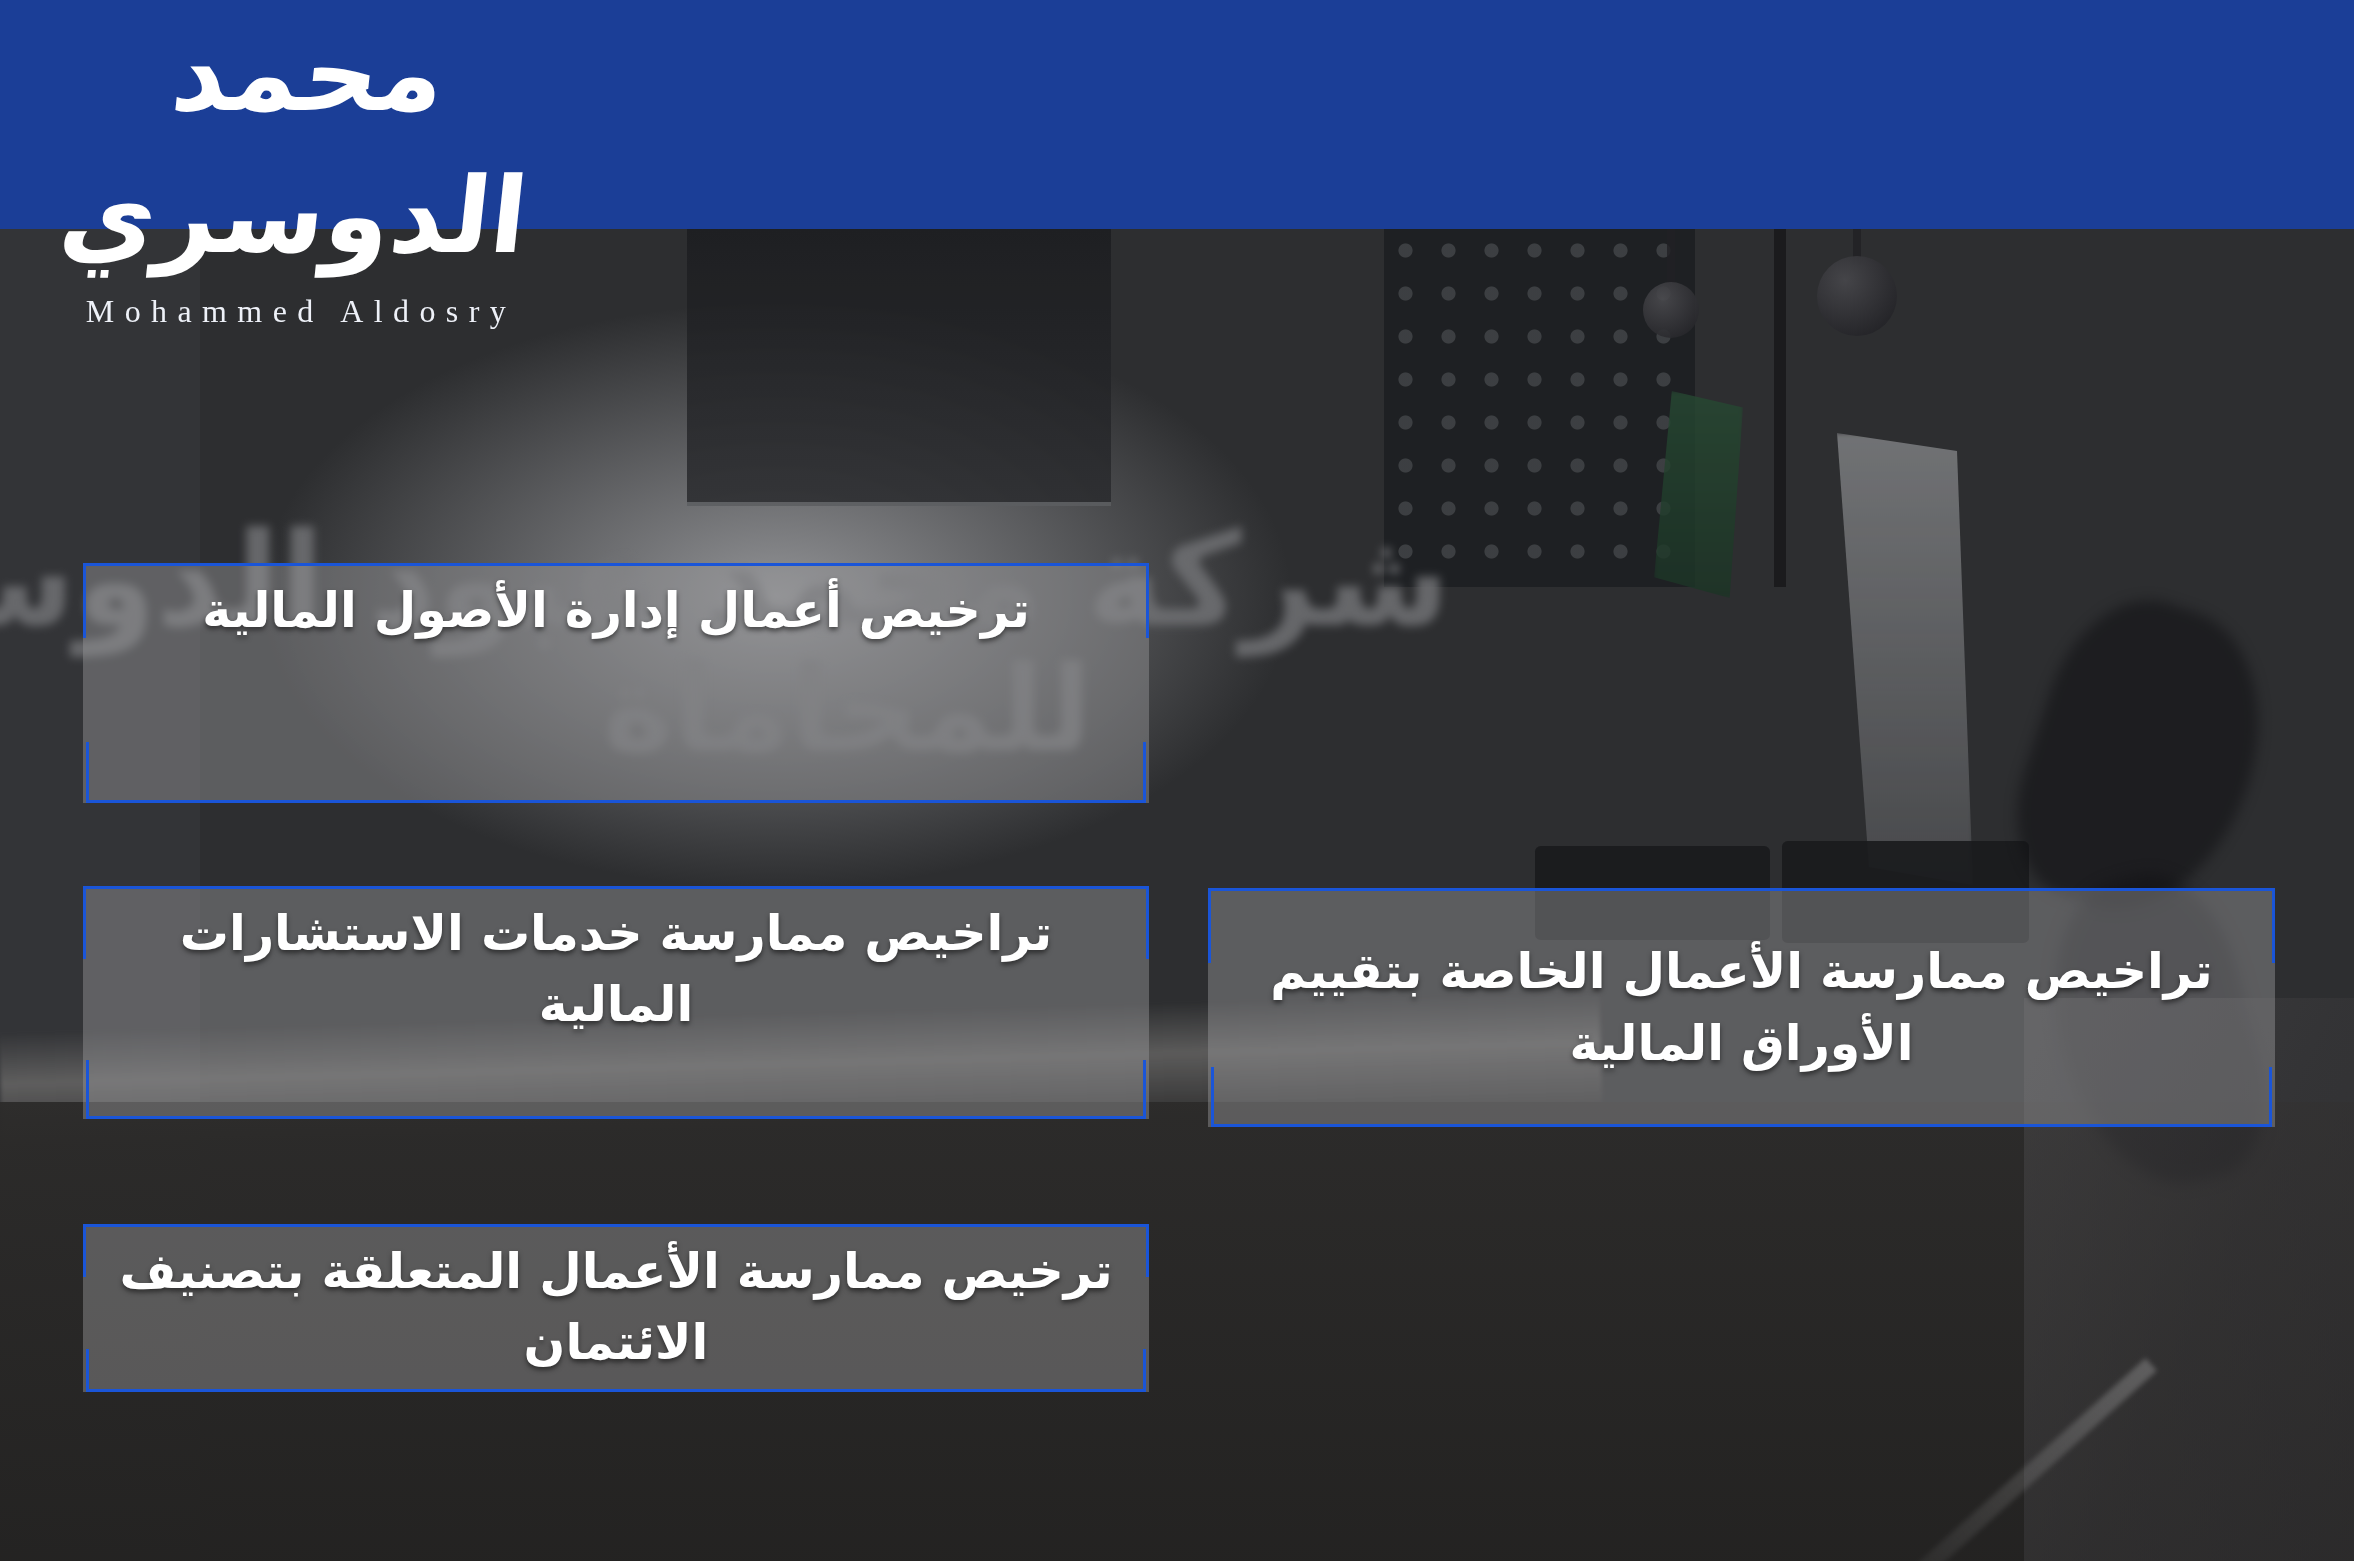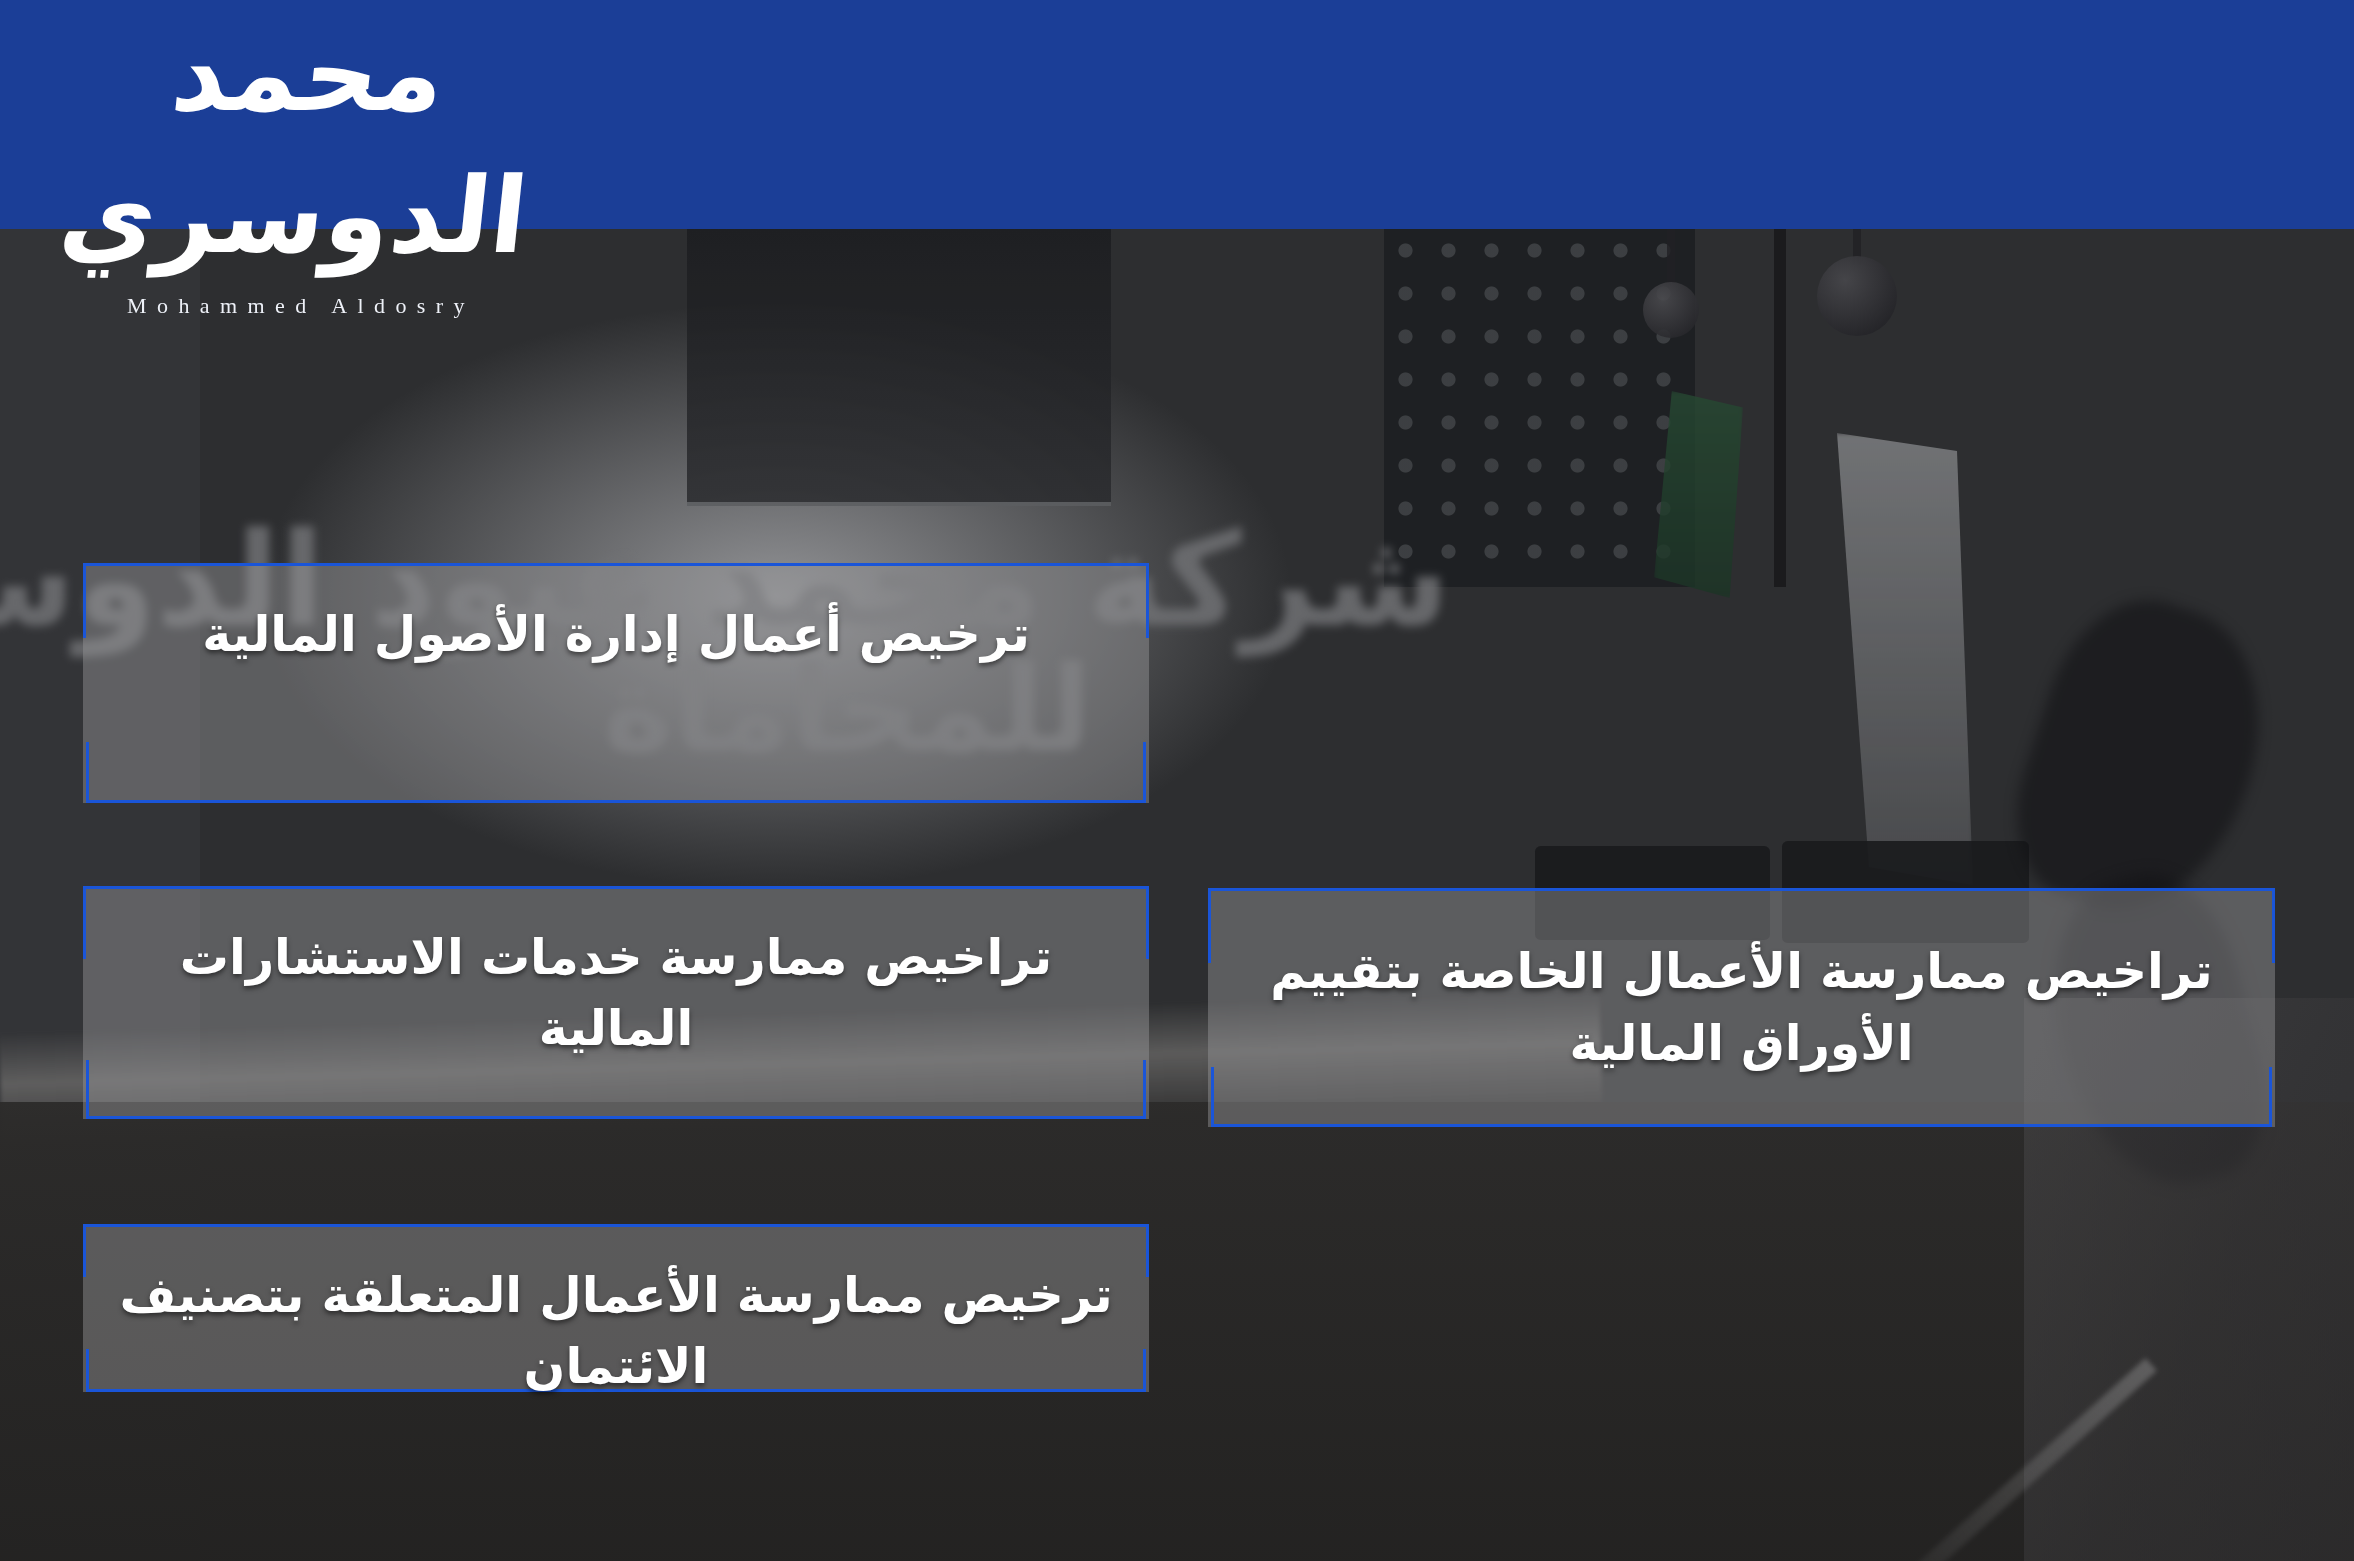--- a/index.html
+++ b/index.html
@@ -48,34 +48,34 @@
     background:linear-gradient(180deg,#2c2b2a,#232221);opacity:.95;}
   .br-panel{position:absolute;left:2024px;top:998px;width:330px;height:563px;z-index:3;
     background:linear-gradient(115deg,#4d4c4e 0%,#3a393b 55%,#333234 100%);opacity:.5;}
   .frond{position:absolute;left:1996px;top:1299px;width:17px;height:395px;z-index:4;opacity:.6;
     background:linear-gradient(rgba(200,200,200,.5),rgba(200,200,200,0));transform:rotate(48deg);filter:blur(2.8px);}
 
   
   .header{position:absolute;left:0;top:0;width:2354px;height:229px;background:var(--header-blue,#1b3e97);z-index:20;}
   .logo{position:absolute;left:28px;top:3.8px;width:546px;height:223px;z-index:21;text-align:center;color:#fff;}
   .logo-ar{font-size:105px;font-weight:bold;line-height:1.35;transform:skewX(-6deg);}
-  .logo-en{font-family:"Liberation Serif",serif;font-size:22px;letter-spacing:10.4px;color:#eef1f8;margin-top:5.6px;}
+  .logo-en{font-family:"Liberation Serif",serif;font-size:32px;letter-spacing:10.4px;color:#eef1f8;margin-top:5.6px;}
 
   
   .title-banner{position:absolute;left:621px;top:314px;width:1083px;height:176px;z-index:11;
     background:var(--title-blue,#21398f);display:flex;align-items:center;justify-content:center;}
   .title-text{direction:rtl;font-size:68px;font-weight:bold;color:var(--text-white,#fff);
     text-shadow:0 2.8px 5.6px rgba(0,0,0,.4);white-space:nowrap;}
 
   
   .card{position:absolute;background:var(--card-fill,rgba(150,151,154,.45));z-index:10;}
   .band-top{position:absolute;left:0;top:0;right:0;height:30%;border:3.8px solid var(--border-blue,#1a55d8);border-bottom:none;}
   .band-bottom{position:absolute;left:2.8px;right:2.8px;bottom:0;height:24%;border:3.8px solid var(--border-blue,#1a55d8);border-top:none;}
   .mid-line{position:absolute;left:0;right:0;top:calc(30% - 1.9px);height:3.8px;background:var(--border-blue,#1a55d8);}
-  .card-text{position:absolute;left:28px;right:28px;top:0;padding-top:36px;direction:rtl;text-align:center;
+  .card-text{position:absolute;left:28px;right:28px;top:0;padding-top:12px;direction:rtl;text-align:center;
     color:var(--text-white,#fff);font-weight:bold;font-size:49px;line-height:1.45;white-space:pre-line;
     text-shadow:0 2.8px 5.6px rgba(0,0,0,.5);}
   .card.v-center .card-text{top:0;bottom:0;padding-top:0;display:flex;align-items:center;justify-content:center;}
   .c0{left:1208px;top:563px;width:1067px;height:240px;}
   .c1{left:83px;top:563px;width:1066px;height:240px;}
   .c2{left:1208px;top:888px;width:1067px;height:239px;}
   .c3{left:83px;top:886px;width:1066px;height:233px;}
   .c4{left:1208px;top:1224px;width:1064px;height:226px;}
   .c5{left:83px;top:1224px;width:1066px;height:168px;}
 </style>

